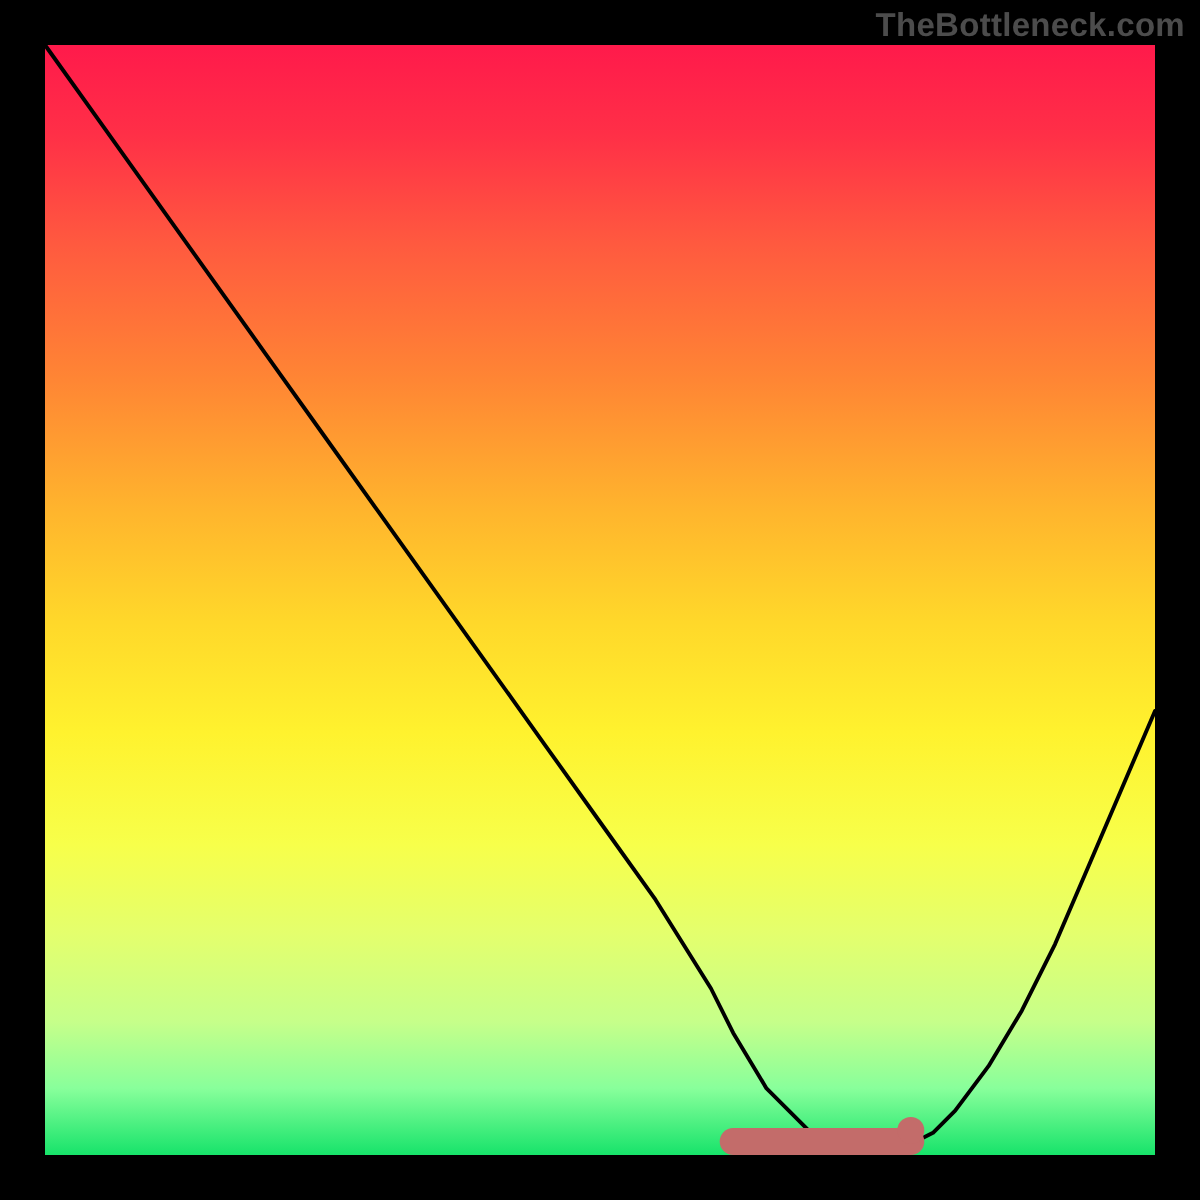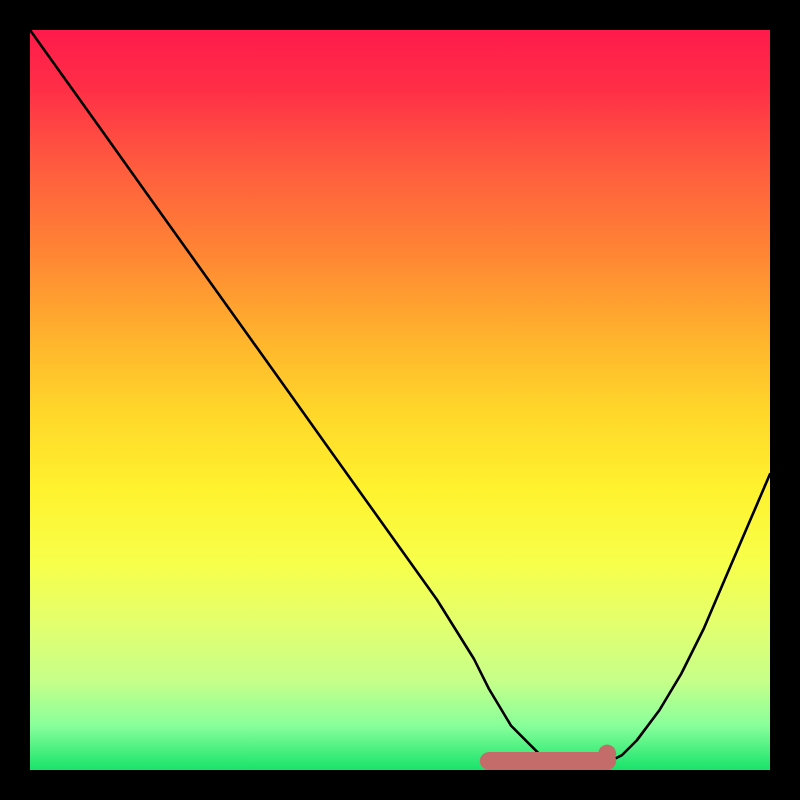--- a/index.html
+++ b/index.html
@@ -65,20 +65,21 @@
     stroke-linejoin: round;
   }
   .dot {
     fill: #c36c6a;
   }
 </style>
 </head>
 <body>
 
 <div class="stage">
+  <div class="watermark">TheBottleneck.com</div>
 
   <div class="plot">
     <svg class="curve" viewBox="0 0 740 740">
       <path id="curvePath" class="curve-path" d="M0.0 0.0 L37.0 51.8 L74.0 103.6 L111.0 155.4 L148.0 207.2 L185.0 259.0 L222.0 310.8 L259.0 362.6 L296.0 414.4 L333.0 466.2 L370.0 518.0 L407.0 569.8 L444.0 629.0 L458.8 658.6 L481.0 695.6 L503.2 717.8 L518.0 732.6 L532.8 740.0 L547.6 740.0 L562.4 740.0 L577.2 732.6 L592.0 725.2 L606.8 710.4 L629.0 680.8 L651.2 643.8 L673.4 599.4 L695.6 547.6 L717.8 495.8 L740.0 444.0 "></path>
       <path id="flatPath" class="flat-blob" d="M458.8 731.0 L577.2 731.0"></path>
       <circle id="endDot" class="dot" r="9" cx="577.2" cy="723.6"></circle>
     </svg>
   </div>
 </div>
 

